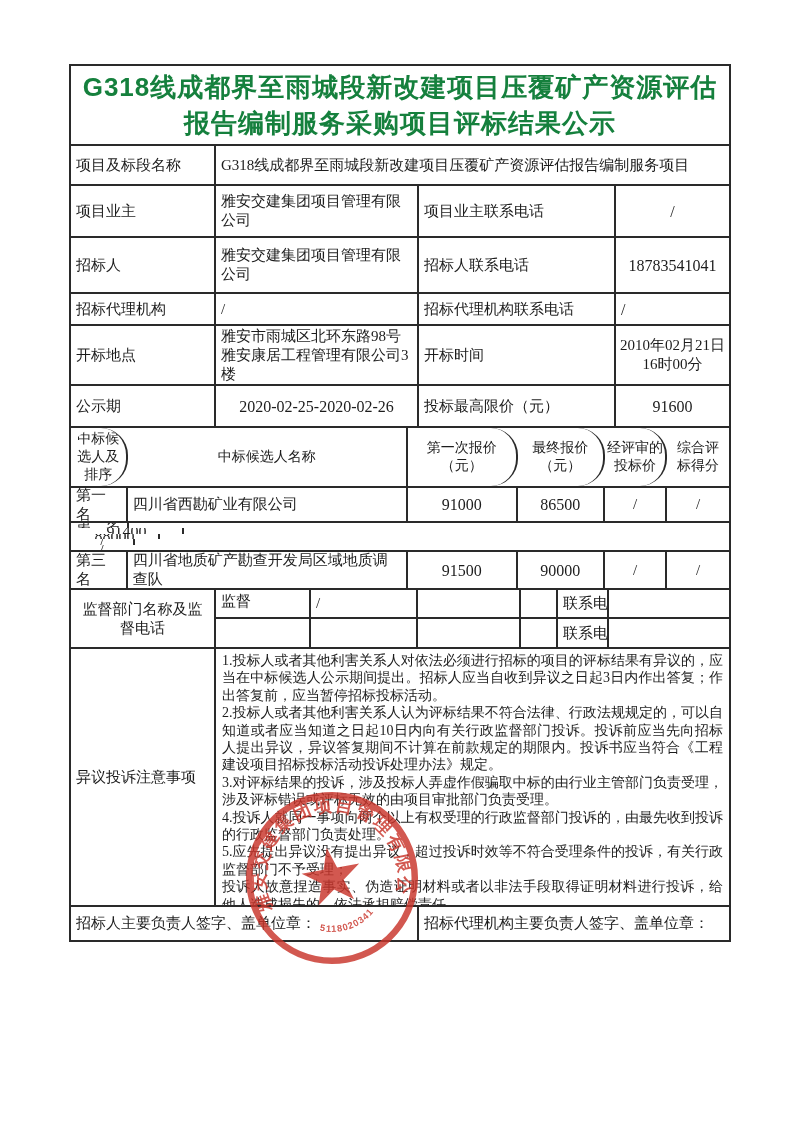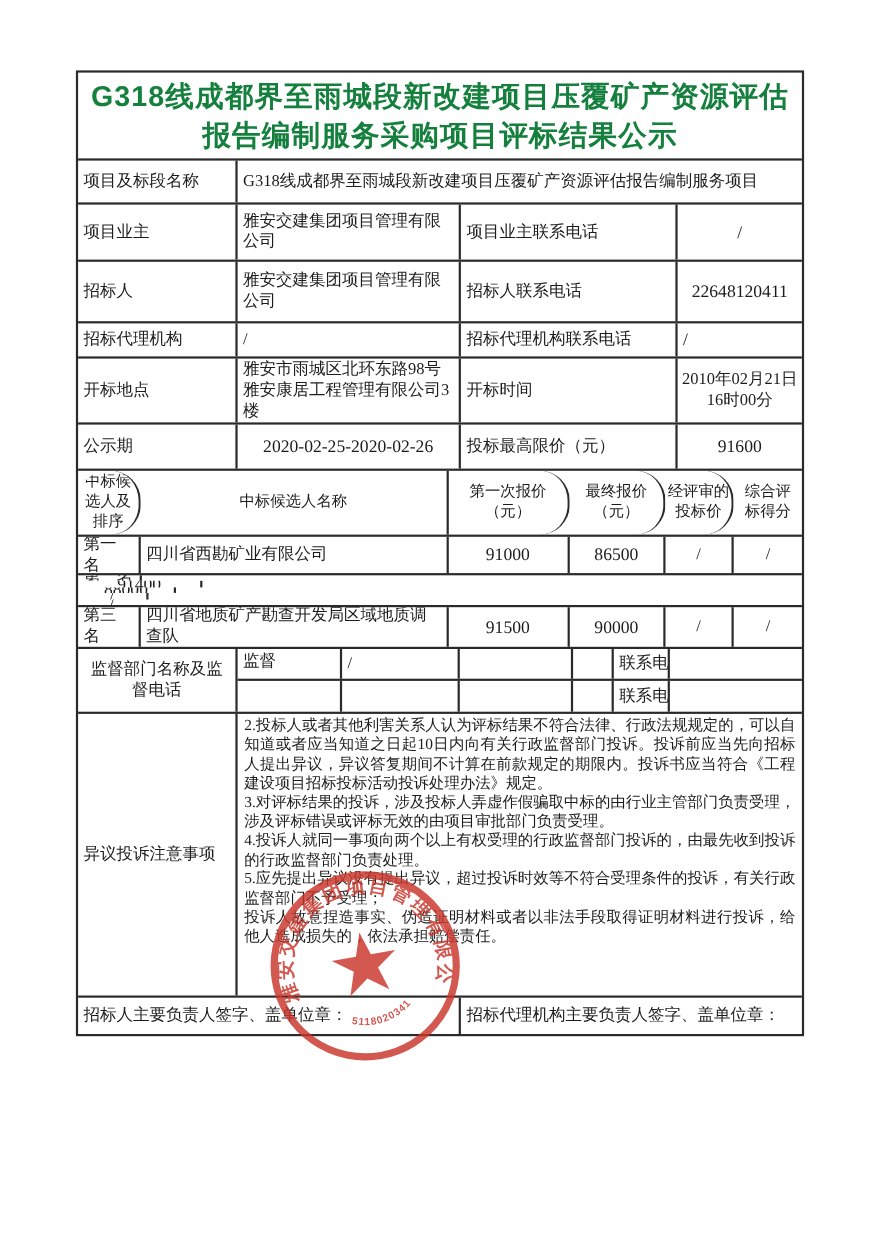--- a/index.html
+++ b/index.html
@@ -102,21 +102,21 @@
       <div class="cell w-lab">项目业主</div>
       <div class="cell w-val">雅安交建集团项目管理有限公司</div>
       <div class="cell w-lab2">项目业主联系电话</div>
       <div class="cell w-val2 cl center num">/</div>
     </div>
 
     <div class="row" style="height:56px;">
       <div class="cell w-lab">招标人</div>
       <div class="cell w-val">雅安交建集团项目管理有限公司</div>
       <div class="cell w-lab2">招标人联系电话</div>
-      <div class="cell w-val2 cl center num">22648120411</div>
+      <div class="cell w-val2 cl center num">18783541041</div>
     </div>
 
     <div class="row" style="height:32px;">
       <div class="cell w-lab">招标代理机构</div>
       <div class="cell w-val">/</div>
       <div class="cell w-lab2">招标代理机构联系电话</div>
       <div class="cell w-val2 cl num">/</div>
     </div>
 
     <div class="row" style="height:60px;">
@@ -201,20 +201,21 @@
           <div class="cell w-s4"></div>
           <div class="cell w-s5 clip">联系电话</div>
           <div class="cell w-s6 cl"></div>
         </div>
       </div>
     </div>
 
     <div class="row" style="height:258px;">
       <div class="cell w-lab">异议投诉注意事项</div>
       <div class="cell w-obj cl obj-text">
+        <p>1.投标人或者其他利害关系人对依法必须进行招标的项目的评标结果有异议的，应当在中标候选人公示期间提出。招标人应当自收到异议之日起3日内作出答复；作出答复前，应当暂停招标投标活动。</p>
         <p>2.投标人或者其他利害关系人认为评标结果不符合法律、行政法规规定的，可以自知道或者应当知道之日起10日内向有关行政监督部门投诉。投诉前应当先向招标人提出异议，异议答复期间不计算在前款规定的期限内。投诉书应当符合《工程建设项目招标投标活动投诉处理办法》规定。</p>
         <p>3.对评标结果的投诉，涉及投标人弄虚作假骗取中标的由行业主管部门负责受理，涉及评标错误或评标无效的由项目审批部门负责受理。</p>
         <p>4.投诉人就同一事项向两个以上有权受理的行政监督部门投诉的，由最先收到投诉的行政监督部门负责处理。</p>
         <p>5.应先提出异议没有提出异议，超过投诉时效等不符合受理条件的投诉，有关行政监督部门不予受理；</p>
         <p>投诉人故意捏造事实、伪造证明材料或者以非法手段取得证明材料进行投诉，给他人造成损失的，依法承担赔偿责任。</p>
       </div>
     </div>
 
     <div class="row last" style="height:33px;">
       <div class="cell w-fl">招标人主要负责人签字、盖单位章：</div>

